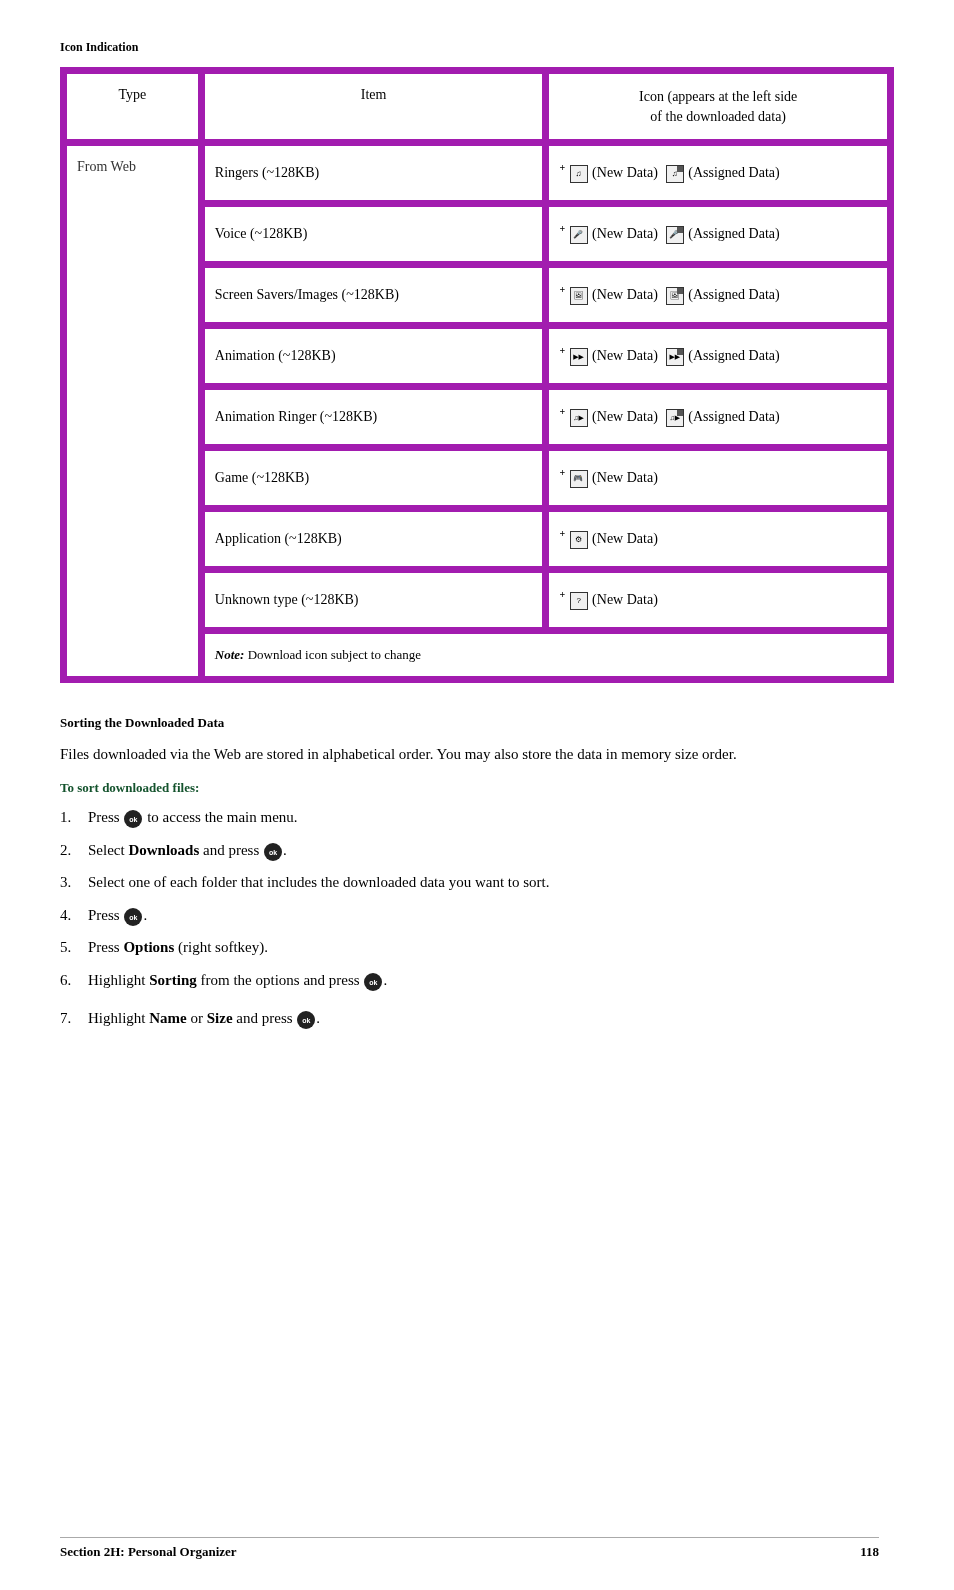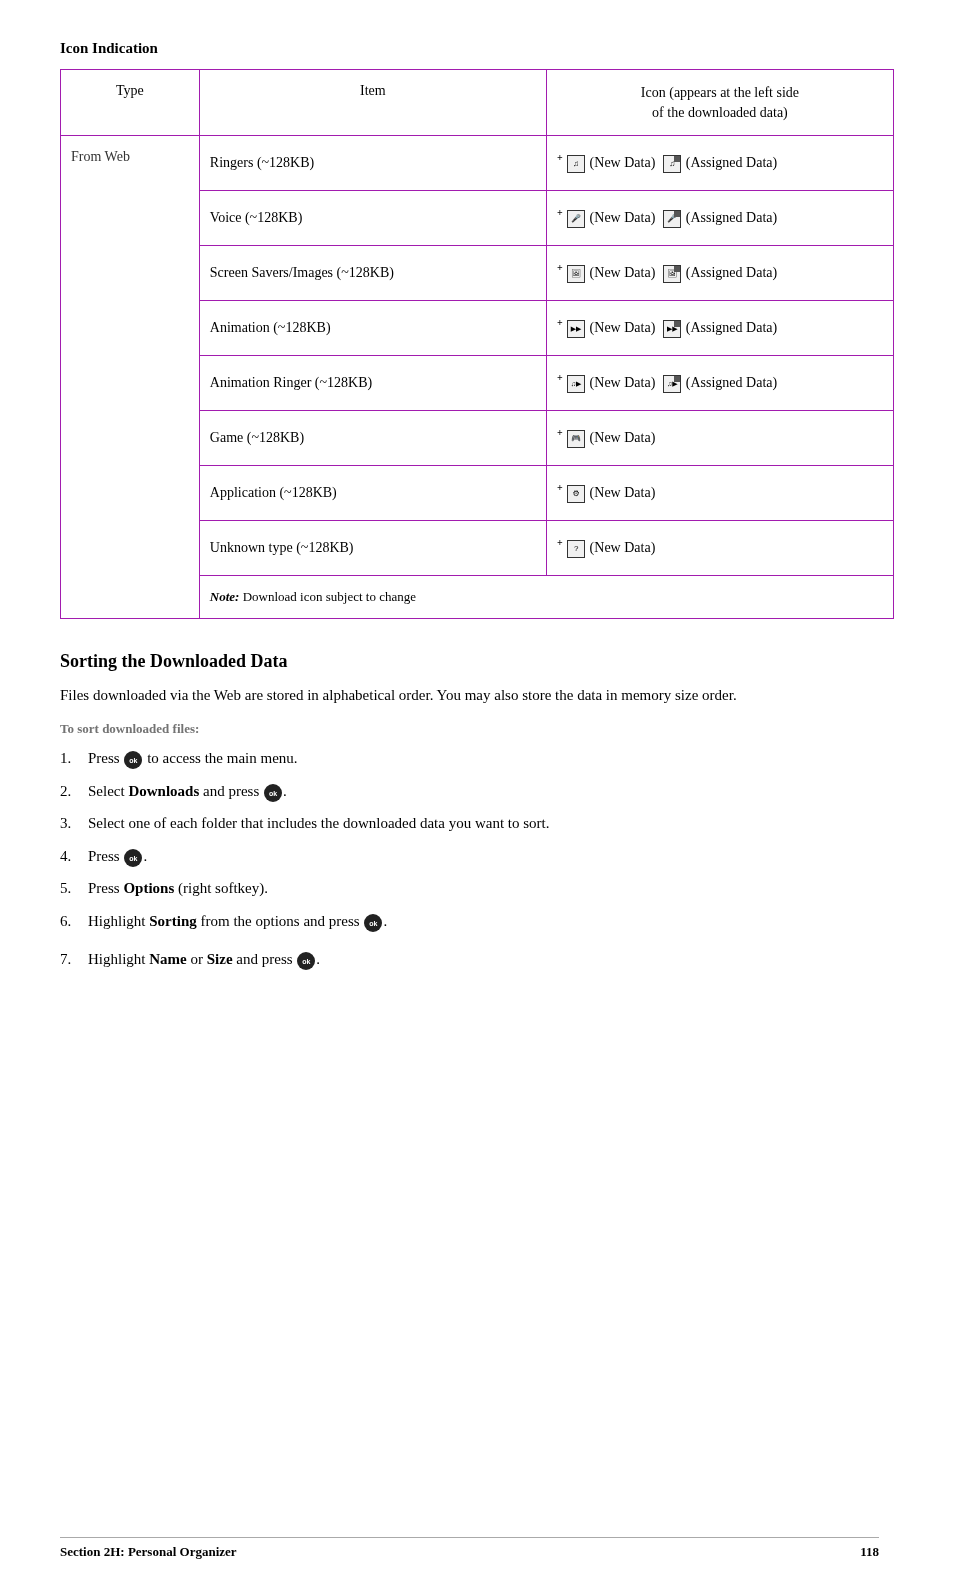--- a/index.html
+++ b/index.html
@@ -9,33 +9,33 @@
       color: #000;
       background: #fff;
       width: 954px;
       min-height: 1590px;
       padding: 40px 60px 40px 60px;
       position: relative;
     }
 
     
     .section-heading {
-      font-size: 15px;
+      font-size: 12px;
       font-weight: bold;
       margin-bottom: 12px;
     }
 
     
     .icon-table {
       border-collapse: collapse;
       width: 100%;
       margin-bottom: 32px;
     }
     .icon-table th, .icon-table td {
-      border: 1px solid #a21caf;
+      border: 7px solid #a21caf;
       padding: 13px 10px;
       vertical-align: top;
       font-size: 14px;
     }
     .icon-table thead th {
       background: #fff;
       font-weight: normal;
     }
     .icon-table th:nth-child(1), .icon-table td:nth-child(1) {
       width: 80px;
@@ -70,34 +70,34 @@
       transform: translate(-50%, -50%);
       color: #fff;
       font-size: 7px;
       font-weight: bold;
       font-family: Arial, sans-serif;
       line-height: 1;
     }
 
     
     .sorting-heading {
-      font-size: 18px;
+      font-size: 13px;
       font-weight: bold;
       margin-bottom: 12px;
     }
     .body-text {
       font-size: 15px;
       line-height: 1.55;
       margin-bottom: 14px;
     }
     .procedure-label {
       font-size: 13px;
       font-weight: bold;
       margin-bottom: 10px;
-      color: #737373;
+      color: #14532d;
     }
     .steps-list {
       list-style: none;
       padding: 0;
       margin: 0 0 0 0;
     }
     .steps-list > li {
       display: flex;
       align-items: flex-start;
       margin-bottom: 10px;

